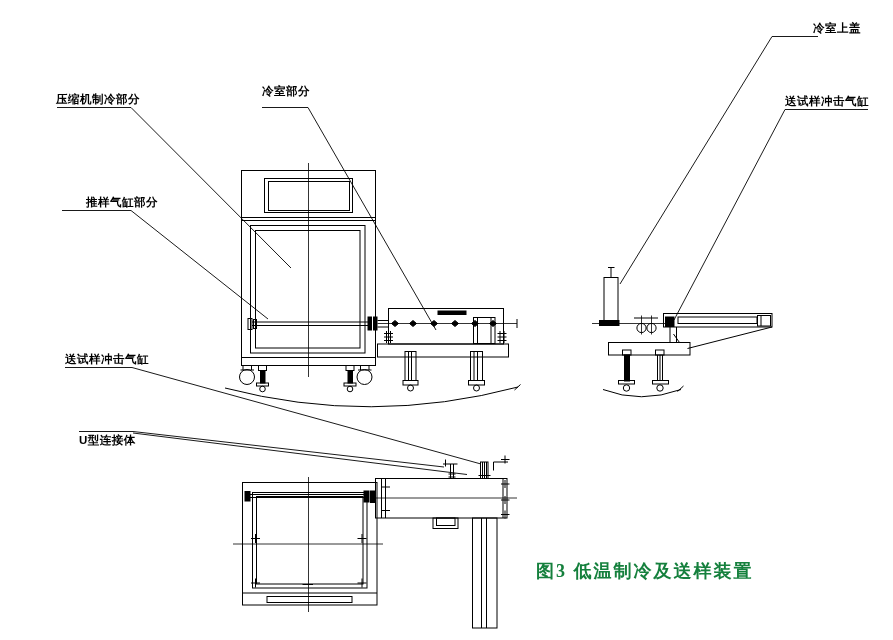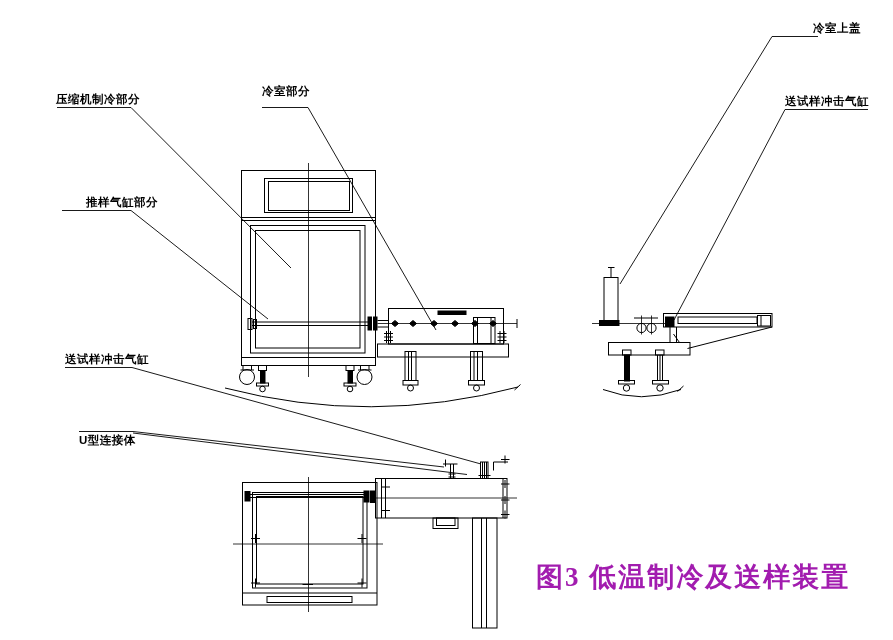--- a/index.html
+++ b/index.html
@@ -7,22 +7,22 @@
     width:893px;height:640px;position:relative;background:#ffffff;
     font-family:"Liberation Sans","DejaVu Sans",sans-serif;overflow:hidden;
   }
   .stage{position:absolute;left:0;top:0;width:893px;height:640px;}
   svg{position:absolute;left:0;top:0;}
   .lbl{
     position:absolute;color:#000;font-weight:bold;font-size:11.5px;
     line-height:13px;white-space:nowrap;letter-spacing:0.5px;
   }
   .caption{
-    position:absolute;left:536px;top:559px;color:#a21caf;font-weight:bold;
-    font-size:27px;letter-spacing:2px;white-space:nowrap;
+    position:absolute;left:536px;top:559px;color:#15803d;font-weight:bold;
+    font-size:18px;letter-spacing:2px;white-space:nowrap;
     font-family:"Liberation Serif","DejaVu Serif",serif;
     text-align:right;
   }
 </style>
 </head>
 <body>
 
 <div class="stage">
 
 <svg width="893" height="640" viewBox="0 0 893 640">

